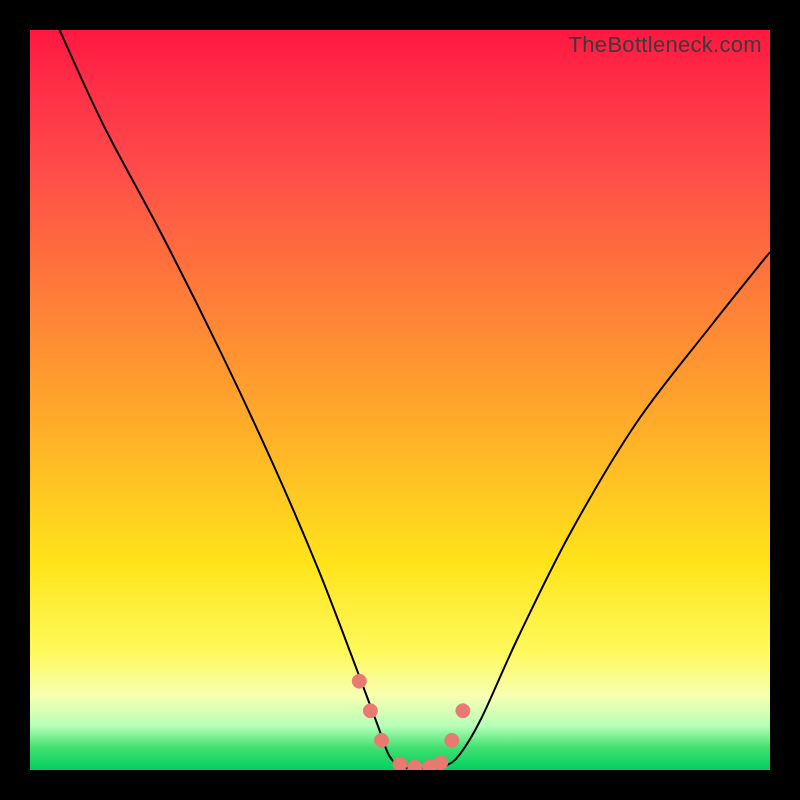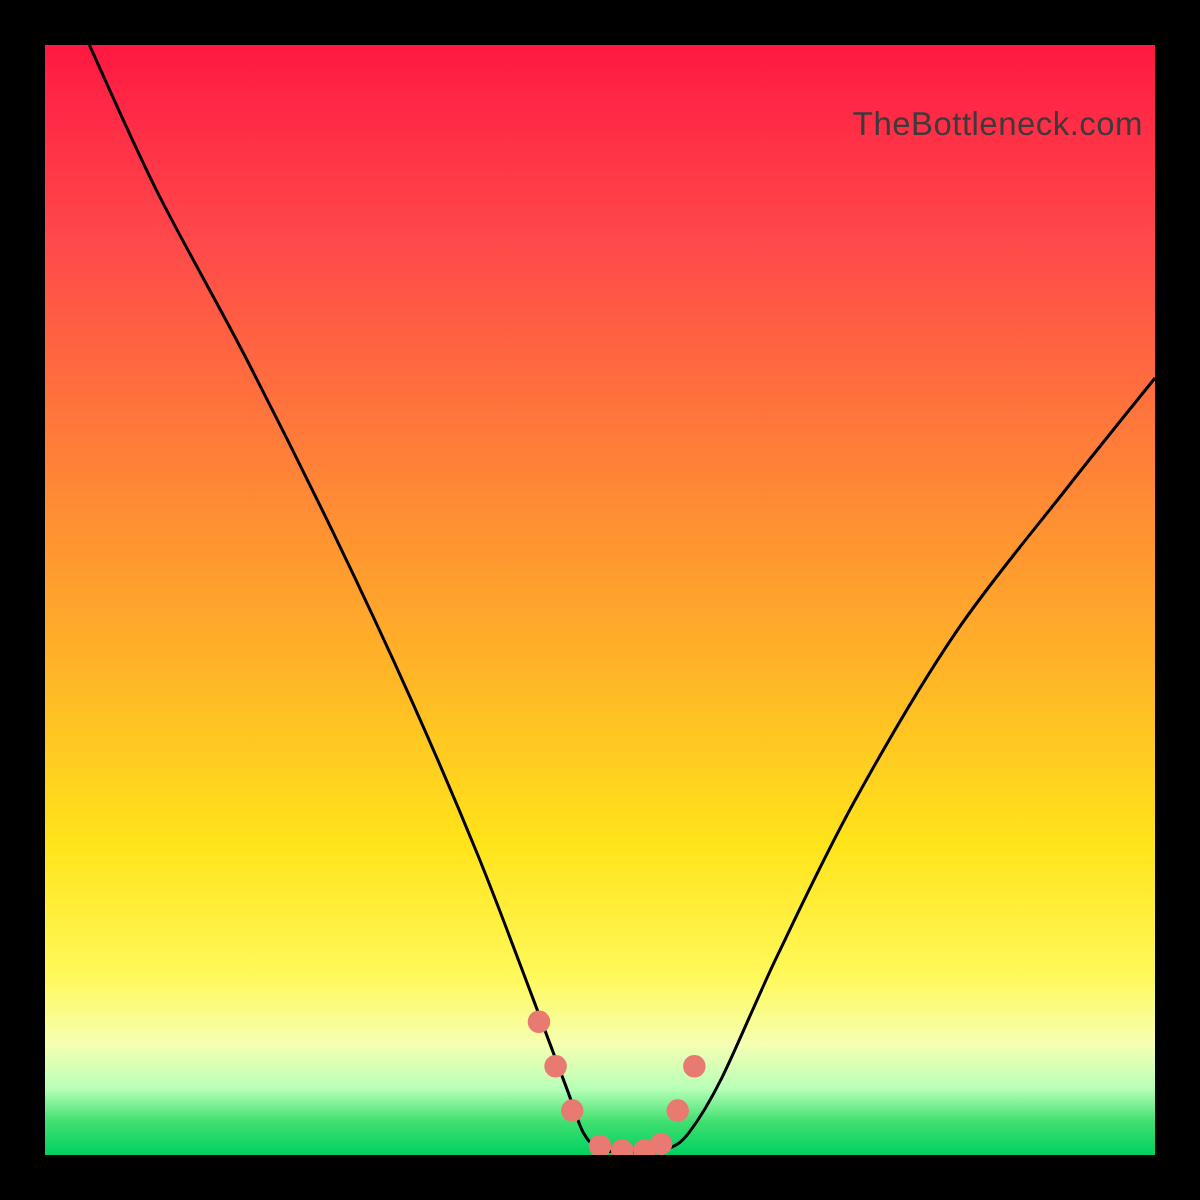--- a/index.html
+++ b/index.html
@@ -41,21 +41,20 @@
   }
   .watermark {
     position: absolute;
     top: 2px;
     right: 8px;
     font-size: 22px;
     font-weight: 500;
     color: #3b3b3b;
     letter-spacing: 0.3px;
     user-select: none;
-    margin-top: 38px;
   }
   svg.curve {
     position: absolute;
     left: 0;
     top: 0;
     width: 740px;
     height: 740px;
   }
   path.curve-path {
     fill: none;

